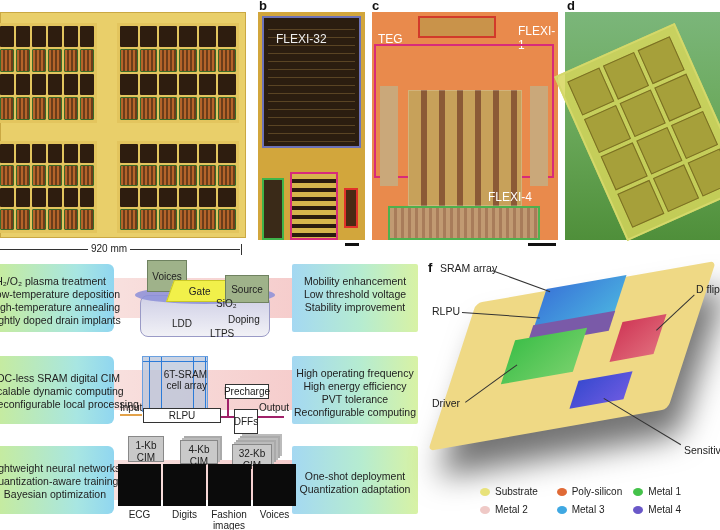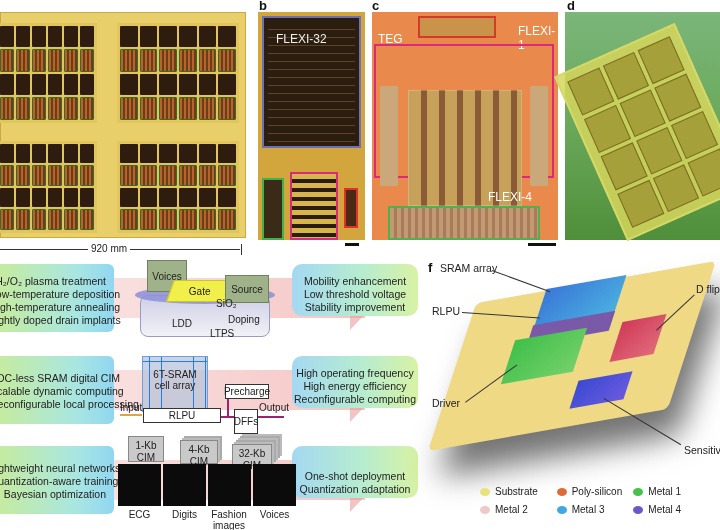--- a/index.html
+++ b/index.html
@@ -39,21 +39,21 @@
 
 #pd{left:565px;top:12px;width:155px;height:228px;background:linear-gradient(180deg,#7bb67a 0%,#6aa85a 50%,#4f8f3a 100%)}
 #pd .sheet{position:absolute;left:20px;top:30px;width:132px;height:180px;transform:rotate(-24deg);background:rgba(214,214,92,.85);border:2px solid #d4d86a;display:grid;grid-template-columns:repeat(3,1fr);gap:4px;padding:8px}
 #pd .sheet div{background:#a6a03a;border:1px solid #7a6f22}
 
 
 .row{position:absolute;left:0;width:415px;height:80px}
 .band{position:absolute;left:100px;top:20px;width:265px;height:40px;background:linear-gradient(90deg,rgba(236,170,164,.35),rgba(236,150,150,.55))}
 .arrowhead{position:absolute;left:350px;top:8px;width:0;height:0;border-top:32px solid transparent;border-bottom:32px solid transparent;border-left:30px solid rgba(232,150,150,.55)}
 .lbox{position:absolute;left:-10px;top:6px;width:124px;height:68px;border-radius:6px;background:linear-gradient(90deg,#c9ec98,#a8e6e2 70%,#90d6f0);font-size:10.5px;line-height:13px;text-align:right;padding:11px 8px 0 0}
-.rbox{position:absolute;left:292px;top:6px;width:126px;height:52px;border-radius:10px;background:linear-gradient(90deg,#a4d8f2,#b6ecd0 55%,#d8f2a4);font-size:10.5px;line-height:13px;text-align:center;padding:11px 2px 0 2px}
+.rbox{position:absolute;left:292px;top:6px;width:126px;height:68px;border-radius:2px;background:linear-gradient(90deg,#a4d8f2,#b6ecd0 55%,#d8f2a4);font-size:10.5px;line-height:13px;text-align:center;padding:11px 2px 0 2px}
 .lbox div,.rbox div{white-space:nowrap}
 
 
 .tft-base{position:absolute;left:140px;top:295px;width:130px;height:42px;border-radius:8px;background:linear-gradient(180deg,#cfcfe6,#f1f1f6);border:1px solid #9a9ac6}
 .tft-sio{position:absolute;left:135px;top:286px;width:140px;height:18px;border-radius:50%;background:#8c8fd8;opacity:.85}
 .blk{position:absolute;font-size:10px;display:flex;align-items:center;justify-content:center}
 .drain{left:147px;top:260px;width:40px;height:32px;background:#9fb28a;border:1px solid #6f8260}
 .source{left:225px;top:275px;width:44px;height:28px;background:#9fb28a;border:1px solid #6f8260}
 .gate{left:170px;top:280px;width:60px;height:22px;background:#f1f04a;border:1px solid #c9c726;transform:skewX(-20deg)}
 .gate span{transform:skewX(20deg)}
@@ -274,30 +274,31 @@
   <div class="band"></div>
     <div class="arrowhead"></div>
   <div class="lbox" style="padding-top:16px">
     <div>ADC-less SRAM digital CIM</div>
     <div>Scalable dynamic computing</div>
     <div>Reconfigurable local processing</div>
   </div>
   <div class="rbox">
     <div>High operating frequency</div>
     <div>High energy efficiency</div>
+    <div>PVT tolerance</div>
     <div>Reconfigurable computing</div>
   </div>
 </div>
 <div class="sram">
   <div class="v" style="left:6px"></div>
     <div class="v" style="left:18px"></div>
     <div class="v" style="left:50px"></div>
     <div class="v" style="left:62px"></div>
   <div class="h" style="top:4px"></div>
-  <div style="position:absolute;left:0;right:0;top:12px;text-align:center;font-size:10px;line-height:11px">
+  <div style="position:absolute;left:0;right:0;top:12px;text-align:right;font-size:10px;line-height:11px">
     <div>6T-SRAM</div>
     <div>cell array</div>
   </div>
 </div>
 <div class="box" style="left:225px;top:384px;width:44px;height:15px">
     <span>Precharge</span>
   </div>
 <div class="box" style="left:143px;top:408px;width:78px;height:15px">
     <span>RLPU</span>
   </div>

